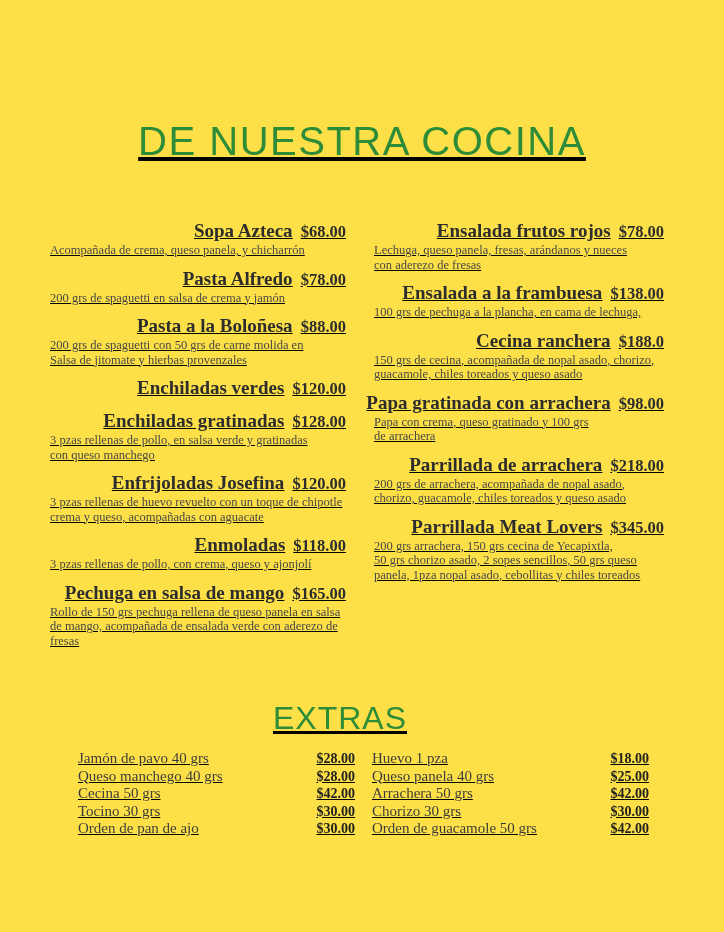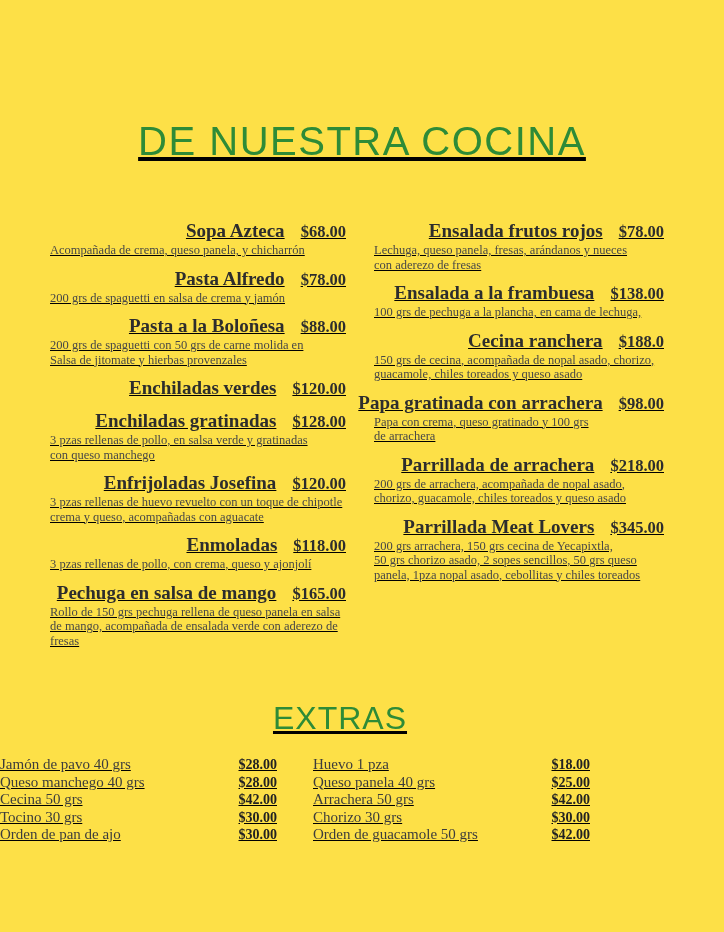--- a/index.html
+++ b/index.html
@@ -58,42 +58,42 @@
     color: #2d2d2d;
     white-space: nowrap;
   }
   .item-price {
     font-family: "Liberation Serif", serif;
     font-weight: 700;
     font-size: 16.5px;
     color: #2d2d2d;
     white-space: nowrap;
     padding-left: 8px;
-    margin-left: 8px;
   }
   .item-desc {
     font-family: "Liberation Serif", serif;
     font-size: 12.5px;
     line-height: 14.5px;
     color: #474747;
   }
   .extras-title {
     margin: 44px 44px 0 0;
     text-align: center;
     font-family: "Liberation Sans", sans-serif;
     font-weight: 400;
     font-size: 32px;
     line-height: 1;
     letter-spacing: 1px;
     color: #2e8b37;
   }
   .extras-columns {
     display: flex;
-    margin-top: 22px;
-    gap: 36px;
+    margin-top: 16px;
+    padding-left: 78px;
+    gap: 17px;
   }
   .extras-col {
     flex: 0 0 277px;
     width: 277px;
   }
   .extra-row {
     display: flex;
     justify-content: space-between;
     align-items: baseline;
     line-height: 16.5px;

